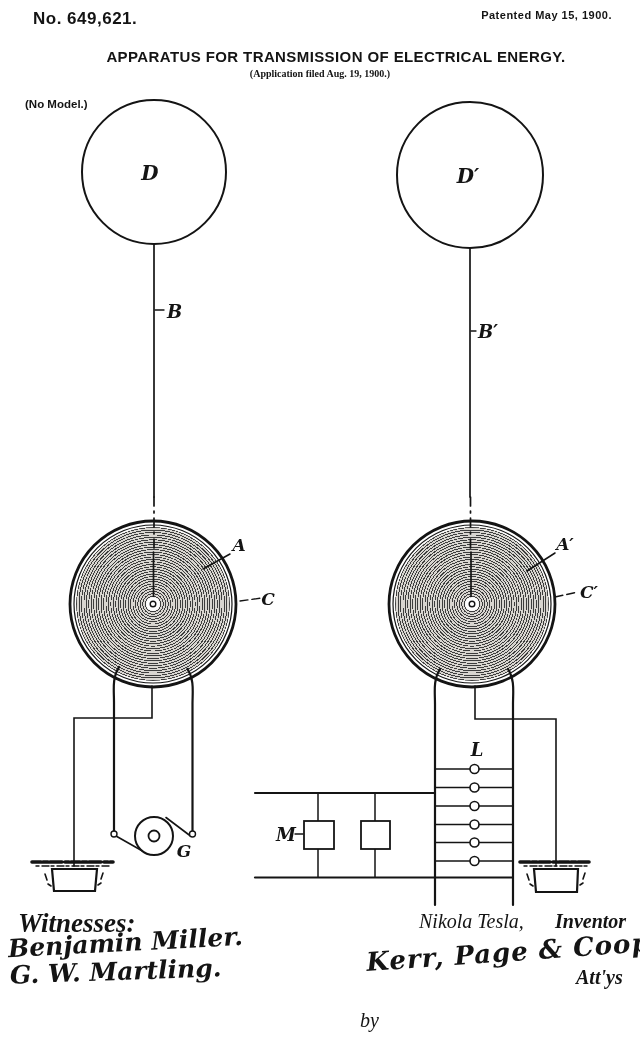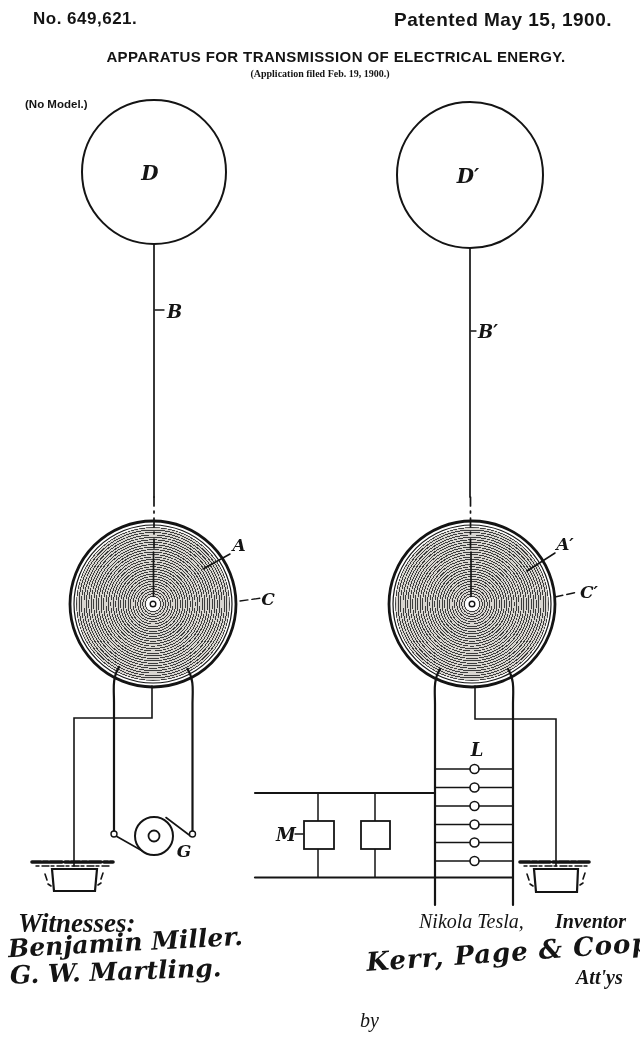--- a/index.html
+++ b/index.html
@@ -6,21 +6,21 @@
   .page {
     position:relative; width:640px; height:1043px;
     background:#ffffff; overflow:hidden;
     font-family:"Liberation Sans", sans-serif;
     color:#141414;
   }
   .abs { position:absolute; }
 
   
   .hdr-num   { left:33px;  top:9px;  font-size:17px; font-weight:bold; letter-spacing:0.5px; }
-  .hdr-date  { right:28px; top:9px;  font-size:19px; font-weight:bold; letter-spacing:0.5px; }
+  .hdr-date  { right:28px; top:9px;  font-size:11px; font-weight:bold; letter-spacing:0.5px; }
   .hdr-name  { left:0; right:0; top:28px; text-align:center; font-size:16px; font-weight:bold; letter-spacing:2.5px; }
   .hdr-title { left:0; right:0; top:48px; text-align:center; font-size:15px; font-weight:bold; letter-spacing:0.4px;margin-left:32px; }
   .hdr-app   { left:0; right:0; top:68px; text-align:center; font-size:10px; font-weight:bold;
                font-family:"Liberation Serif", serif; }
   .hdr-model { left:25px; top:98px; font-size:11.5px; font-weight:bold;text-align:right; }
 
   
   .coil-tex {
     position:absolute; border-radius:50%;
     background:repeating-radial-gradient(circle at center,
@@ -46,21 +46,21 @@
   .ft-attys { left:576px; top:966px; font-size:20px; font-weight:bold; }
 </style>
 </head>
 <body>
 
 <div class="page">
 
   <div class="abs hdr-num">No. 649,621.</div>
   <div class="abs hdr-date">Patented May 15, 1900.</div>
   <div class="abs hdr-title">APPARATUS FOR TRANSMISSION OF ELECTRICAL ENERGY.</div>
-  <div class="abs hdr-app">(Application filed Feb. 19, 1900.)</div>
+  <div class="abs hdr-app">(Application filed Aug. 19, 1900.)</div>
   <div class="abs hdr-model">(No Model.)</div>
 
   <div class="coil-tex left"></div>
   <div class="coil-tex right"></div>
 
   <svg class="linework" width="640" height="1043" viewBox="0 0 640 1043">
 
     <g stroke="#141414" fill="none" stroke-linecap="round">
 
       <circle cx="154" cy="172" r="72" stroke-width="2"></circle>

